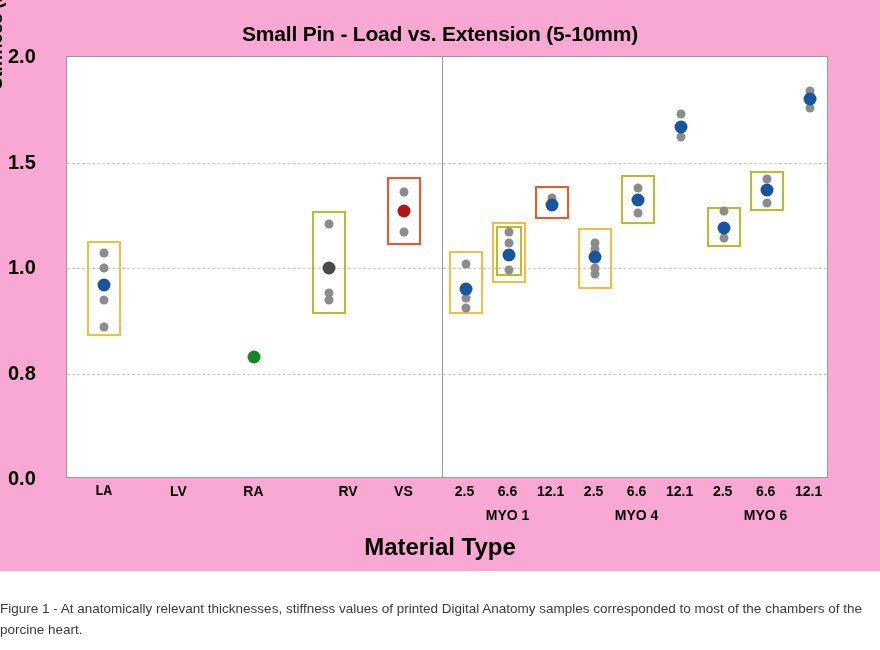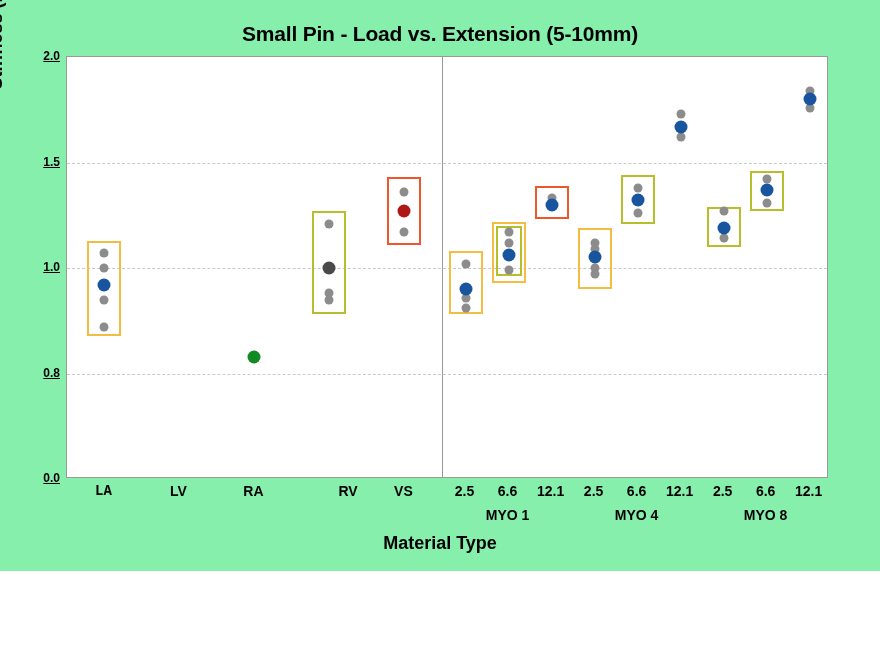--- a/index.html
+++ b/index.html
@@ -18,21 +18,21 @@
     position: absolute;
     left: 0; top: 0;
     width: 880px;
     height: 650px;
   }
   .chart-panel {
     position: absolute;
     left: 0; top: 0;
     width: 880px;
     height: 571px;
-    background: #86efac;
+    background: #f9a8d4;
   }
   .chart-title {
     position: absolute;
     left: 0;
     top: 22px;
     width: 880px;
     text-align: center;
     font-size: 21px;
     font-weight: bold;
     color: #000000;
@@ -59,26 +59,24 @@
     position: absolute;
     top: 0;
     width: 0;
     height: 100%;
     border-left: 1px solid #8c8c8c;
   }
   .ytick-label {
     position: absolute;
     right: 0;
     width: 52px;
-    text-align: right;
-    font-size: 12px;
+    font-size: 20px;
     font-weight: bold;
     color: #000000;
     transform: translateY(-50%);
-    text-decoration: underline;
   }
   .yaxis-title {
     position: absolute;
     left: -14px;
     top: 148px;
     width: 260px;
     text-align: center;
     font-size: 18px;
     font-weight: bold;
     color: #000000;
@@ -104,21 +102,21 @@
     color: #000000;
     transform: translateX(-50%);
     white-space: nowrap;
   }
   .xaxis-title {
     position: absolute;
     left: 0;
     top: 533px;
     width: 880px;
     text-align: center;
-    font-size: 18px;
+    font-size: 24px;
     font-weight: bold;
     color: #000000;
   }
   .dot {
     position: absolute;
     border-radius: 50%;
     transform: translate(-50%, -50%);
   }
   .hl-box {
     position: absolute;
@@ -239,20 +237,21 @@
         <div class="xtick-label" style="left: 593.592px;">2.5</div>
         <div class="xtick-label" style="left: 636.603px;">6.6</div>
         <div class="xtick-label" style="left: 679.613px;">12.1</div>
         <div class="xtick-label" style="left: 722.624px;">2.5</div>
         <div class="xtick-label" style="left: 765.635px;">6.6</div>
         <div class="xtick-label" style="left: 808.645px;">12.1</div>
       </div>
     <div id="x-groups">
         <div class="xgroup-label" style="left: 507.571px;">MYO 1</div>
         <div class="xgroup-label" style="left: 636.603px;">MYO 4</div>
-        <div class="xgroup-label" style="left: 765.635px;">MYO 8</div>
+        <div class="xgroup-label" style="left: 765.635px;">MYO 6</div>
       </div>
 
     <div class="xaxis-title">Material Type</div>
   </div>
 
+  <div class="caption">Figure 1 - At anatomically relevant thicknesses, stiffness values of printed Digital Anatomy samples corresponded to most of the chambers of the porcine heart.</div>
 
 </div>
 
 </body></html>

